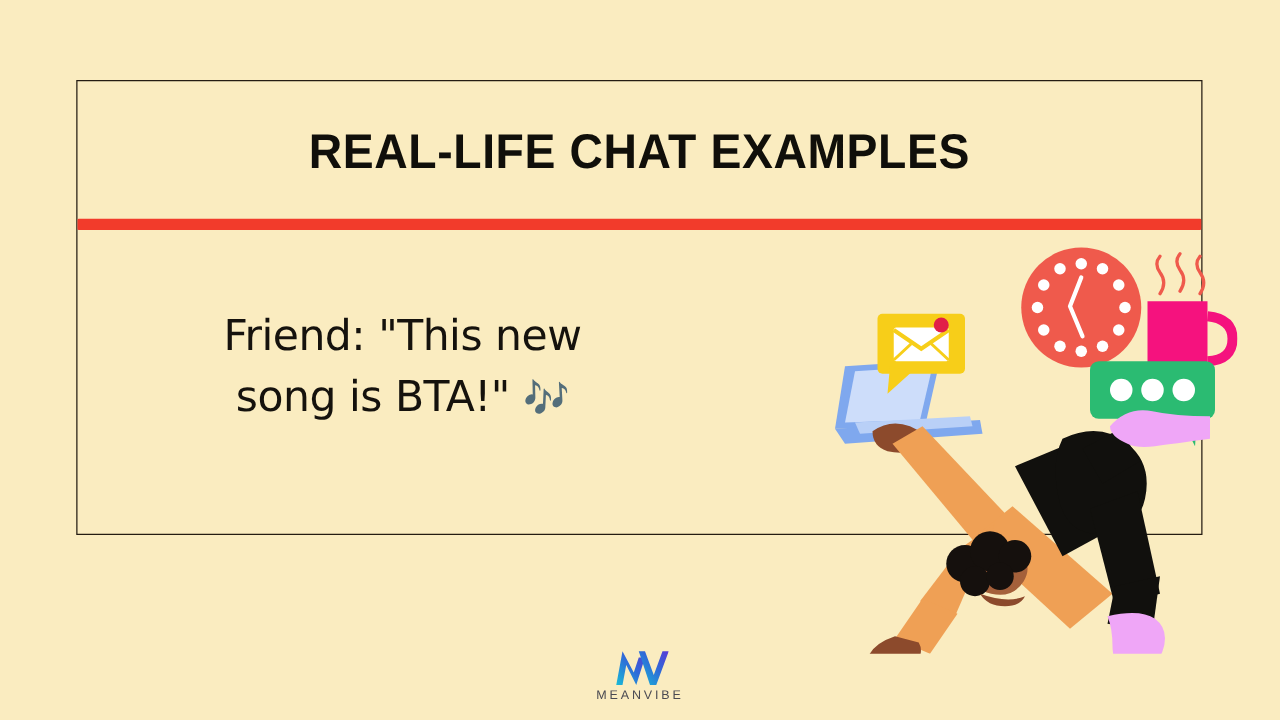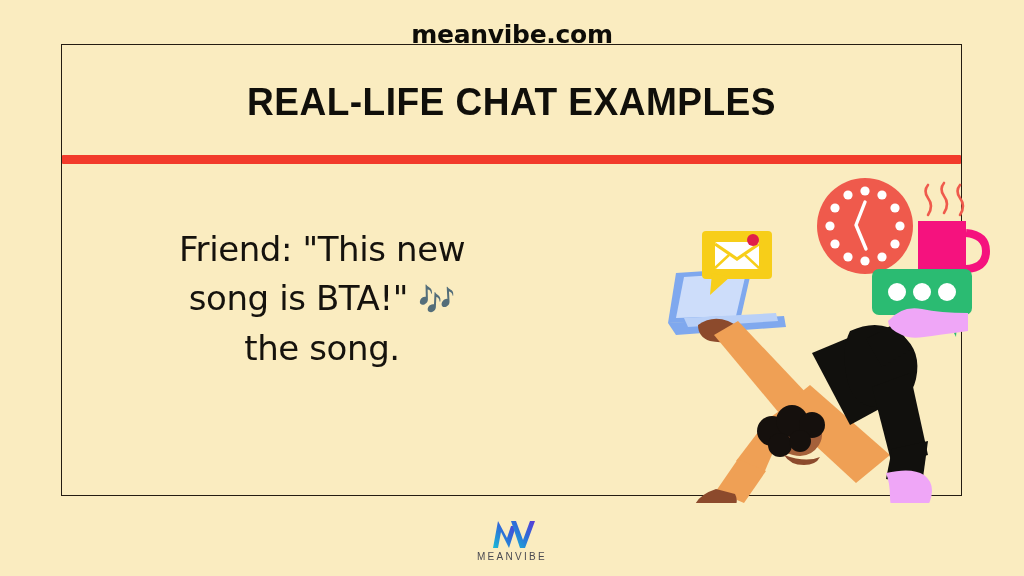--- a/index.html
+++ b/index.html
@@ -31,23 +31,23 @@
     font-weight: bold;
     letter-spacing: -0.3px;
     color: #0d0c08;
     font-family: "DejaVu Sans", sans-serif;
   }
 
   
   .card {
     position: absolute;
     left: 61px;
-    top: 44px;
+    top: 64px;
     width: 901px;
-    height: 452px;
+    height: 364px;
     border: 1.6px solid #241c12;
     box-sizing: border-box;
     background: #faecc0;
   }
   .card-title {
     position: absolute;
     left: 0;
     top: 35px;
     width: 100%;
     text-align: center;
@@ -114,35 +114,33 @@
     letter-spacing: 2.3px;
     color: #4a4a52;
     font-family: "Liberation Sans", sans-serif;
   }
 </style>
 </head>
 <body>
 
 <div class="poster">
 
-  <div class="site-name">meanvibe.com</div>
 
   <div class="card">
 
     <div class="card-title">REAL-LIFE CHAT EXAMPLES</div>
 
     <div class="divider"></div>
 
     <div class="body-copy">
       <div>Friend: "This new</div>
       <div>
         <span>song is BTA!"</span>
         <span class="music-emoji">🎶</span>
       </div>
-      <div>the song.</div>
     </div>
 
     <svg class="illus" viewBox="0 0 330 330">
 
       <g>
 
         <path d="M16 100 L92 95 L80 148 L8 150 Z" fill="#7fa8ee"></path>
         <path d="M24 104 L86 100 L76 143 L16 145 Z" fill="#cdddfa"></path>
 
         <path d="M8 150 L124 143 L126 154 L16 162 Z" fill="#7fa8ee"></path>

